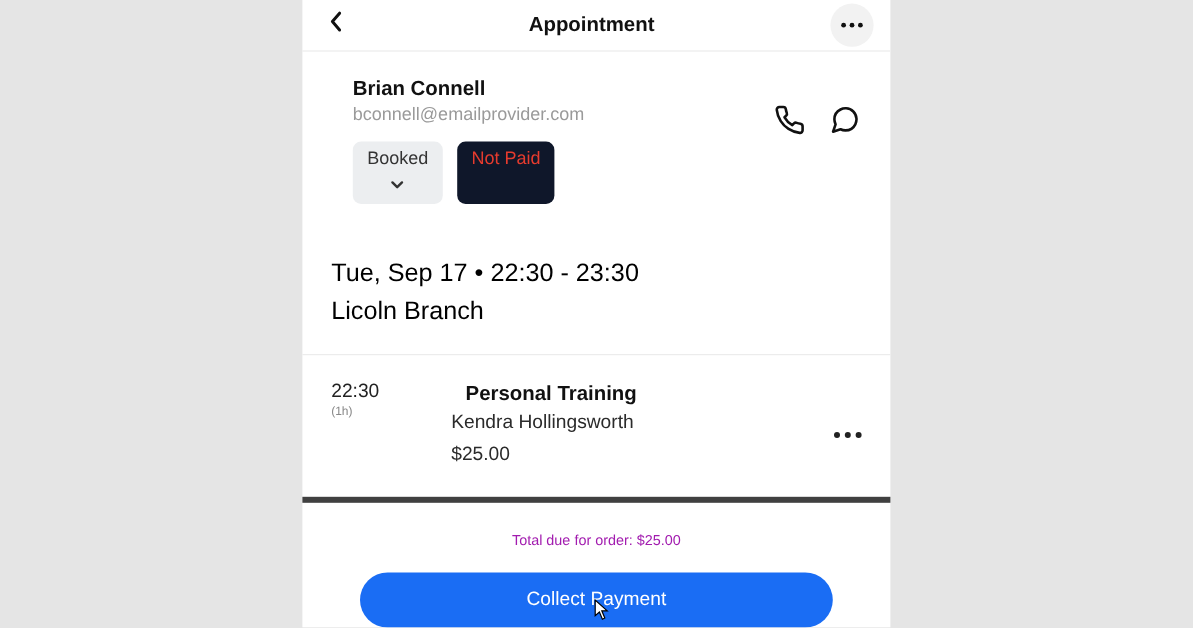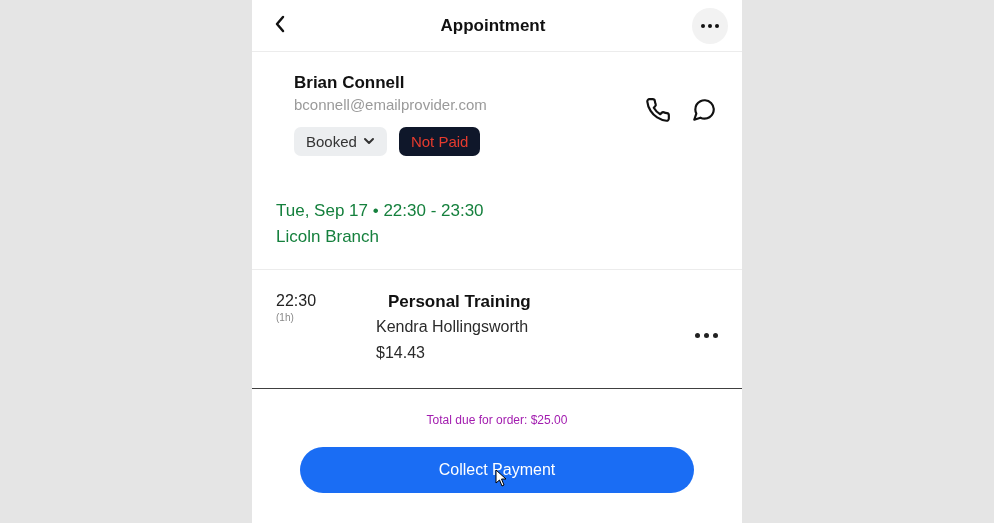--- a/index.html
+++ b/index.html
@@ -107,20 +107,21 @@
       display: inline-flex;
       align-items: center;
       gap: 6px;
       padding: 6px 12px;
       border-radius: 7px;
       font-size: 15px;
       font-weight: 500;
       background: #eceef0;
       color: #333;
       cursor: pointer;
+      flex-direction: column;
     }
     .status-pill svg { width: 12px; height: 12px; }
     .status-not-paid {
       background: #0f172a;
       color: #e63b2e;
       cursor: default;
     }
     .contact-icons {
       display: flex;
       gap: 18px;
@@ -131,32 +132,32 @@
       width: 28px;
       height: 28px;
       display: flex;
       align-items: center;
       justify-content: center;
       cursor: pointer;
     }
     .icon-btn svg { width: 26px; height: 26px; }
     .date-loc {
       margin-top: 42px;
-      font-size: 17px;
-      color: #15803d;
+      font-size: 21px;
+      color: #000000;
       line-height: 1.55;
       padding-bottom: 18px;
     }
     .divider {
       border-top: 1px solid #ececec;
     }
     .service-row {
       display: flex;
       padding: 22px 24px 26px 24px;
-      border-bottom: 1px solid #404040;
+      border-bottom: 5px solid #404040;
     }
     .service-time {
       width: 100px;
       flex-shrink: 0;
     }
     .service-time-val {
       font-size: 16px;
       color: #222;
     }
     .service-duration {
@@ -297,21 +298,21 @@
   <div class="divider"></div>
 
   <div class="service-row">
     <div class="service-time">
       <div class="service-time-val">22:30</div>
       <div class="service-duration">(1h)</div>
     </div>
     <div class="service-details">
       <div class="service-name">Personal Training</div>
       <div class="service-staff">Kendra Hollingsworth</div>
-      <div class="service-price">$14.43</div>
+      <div class="service-price">$25.00</div>
     </div>
     <div class="service-more">
       <span class="dots">
           <span></span>
           <span></span>
           <span></span>
         </span>
     </div>
   </div>
 

